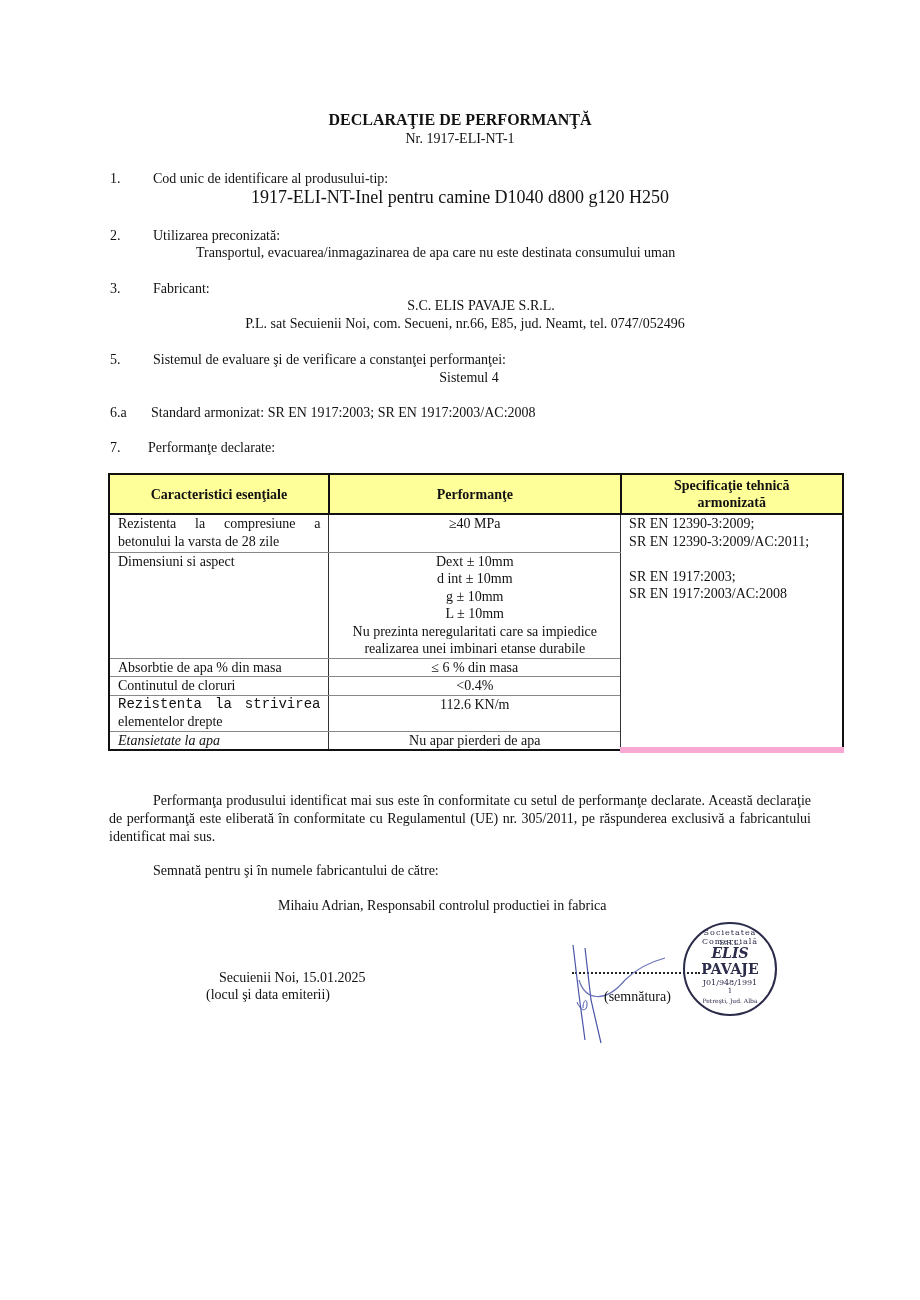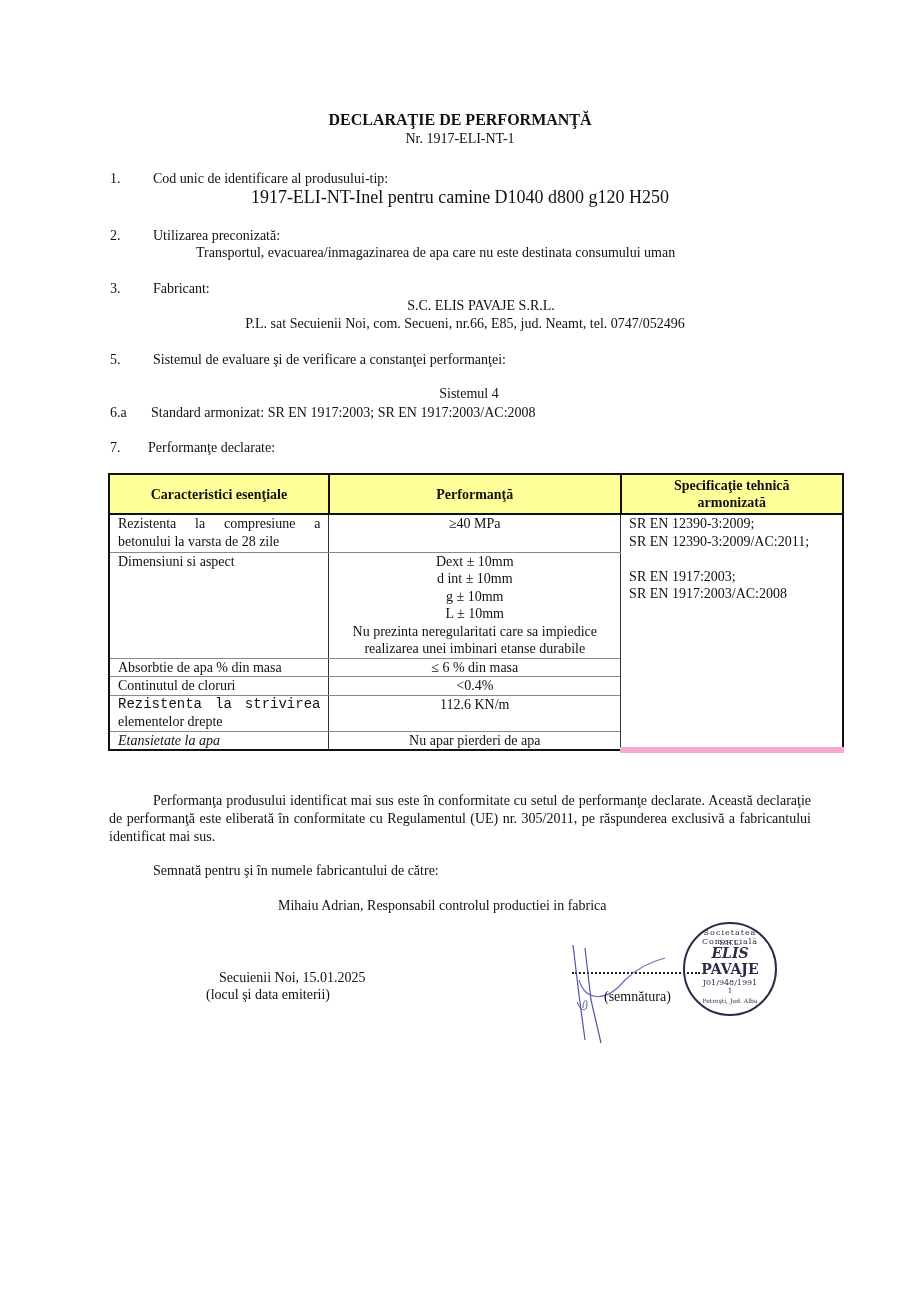--- a/index.html
+++ b/index.html
@@ -87,33 +87,33 @@
 <div class="abs lbl" style="top:227px;">Utilizarea  preconizată:</div>
 <div class="abs" style="top:244px; left:196px;">Transportul, evacuarea/inmagazinarea de apa care nu este destinata consumului uman</div>
 
 <div class="abs num" style="top:280px;">3.</div>
 <div class="abs lbl" style="top:280px;">Fabricant:</div>
 <div class="abs center-line" style="top:297px; padding-left:42px;">S.C. ELIS PAVAJE S.R.L.</div>
 <div class="abs center-line" style="top:315px; padding-left:10px;">P.L. sat Secuienii Noi, com. Secueni, nr.66, E85, jud. Neamt, tel. 0747/052496</div>
 
 <div class="abs num" style="top:351px;">5.</div>
 <div class="abs lbl" style="top:351px;">Sistemul de evaluare şi de verificare a constanţei performanţei:</div>
-<div class="abs center-line" style="top:385px; padding-left:18px;">Sistemul 4</div>
+<div class="abs center-line" style="top:369px; padding-left:18px;">Sistemul 4</div>
 
 <div class="abs num" style="top:404px;">6.a</div>
 <div class="abs" style="top:404px; left:151px;">Standard armonizat: SR EN 1917:2003; SR EN 1917:2003/AC:2008</div>
 
 <div class="abs num" style="top:439px;">7.</div>
 <div class="abs" style="top:439px; left:148px;">Performanţe declarate:</div>
 
 <table class="perf">
   <thead>
     <tr>
       <th>Caracteristici esenţiale</th>
-      <th>Performanţă</th>
+      <th>Performanţe</th>
       <th style="padding:0 20px;"><span>Specificaţie tehnică armonizată</span></th>
     </tr>
   </thead>
   <tbody>
     <tr style="height:38px;">
       <td class="c1">
         <div class="justify-line">
           <span style="white-space:nowrap; display:block; width:100%; text-align:justify; text-align-last:justify;">Rezistenta la compresiune a</span>
         </div>
         <div>betonului la varsta de 28 zile</div>

